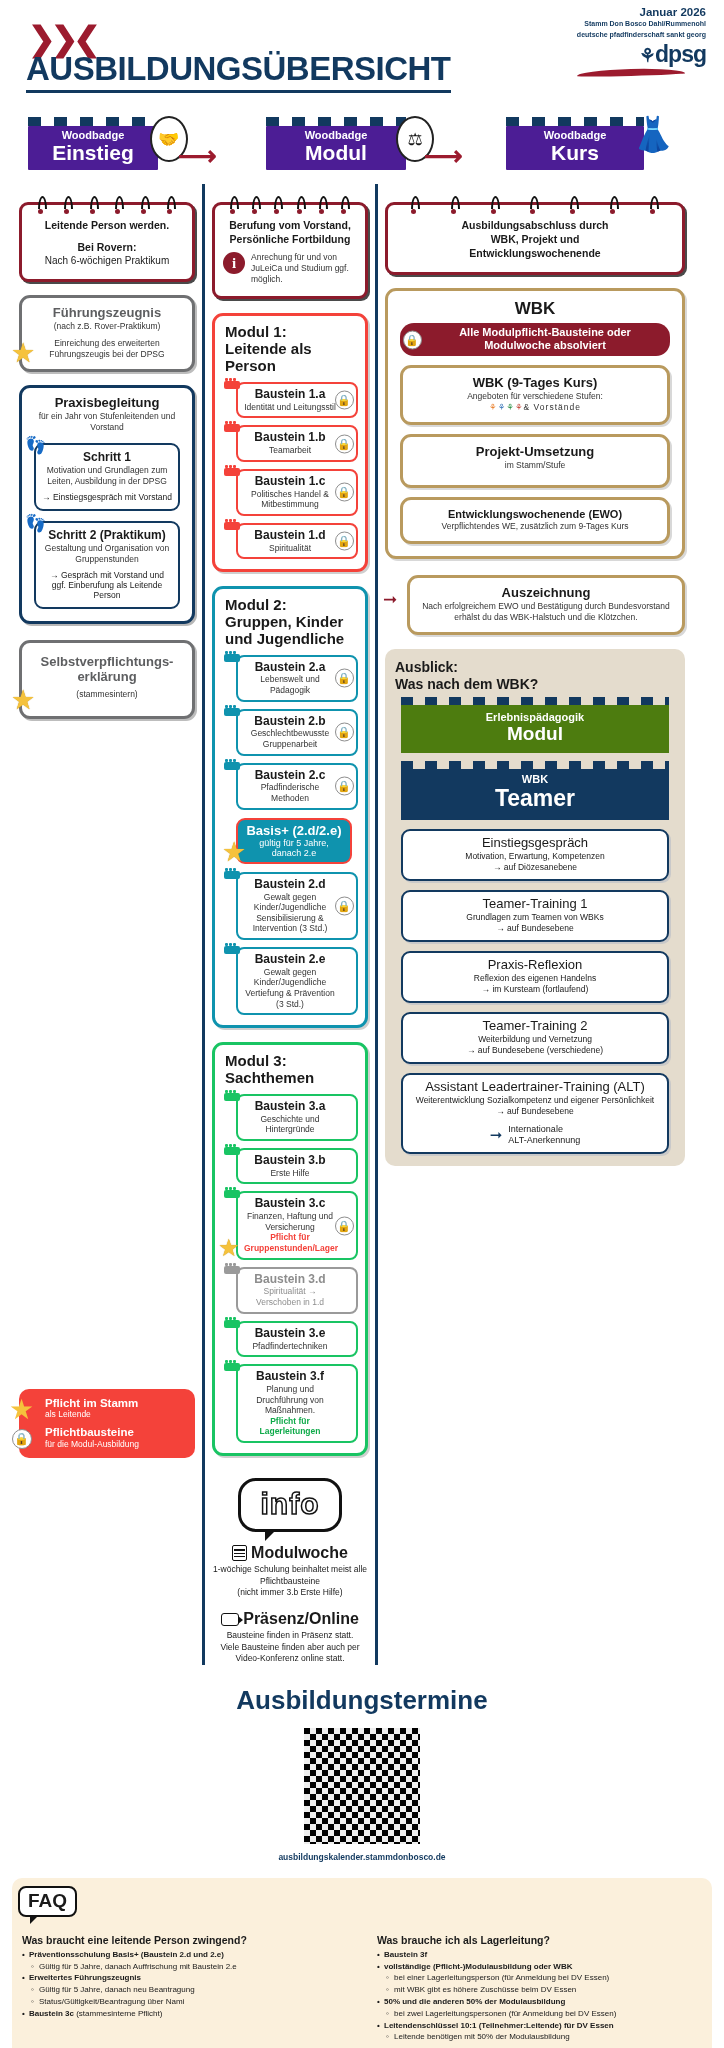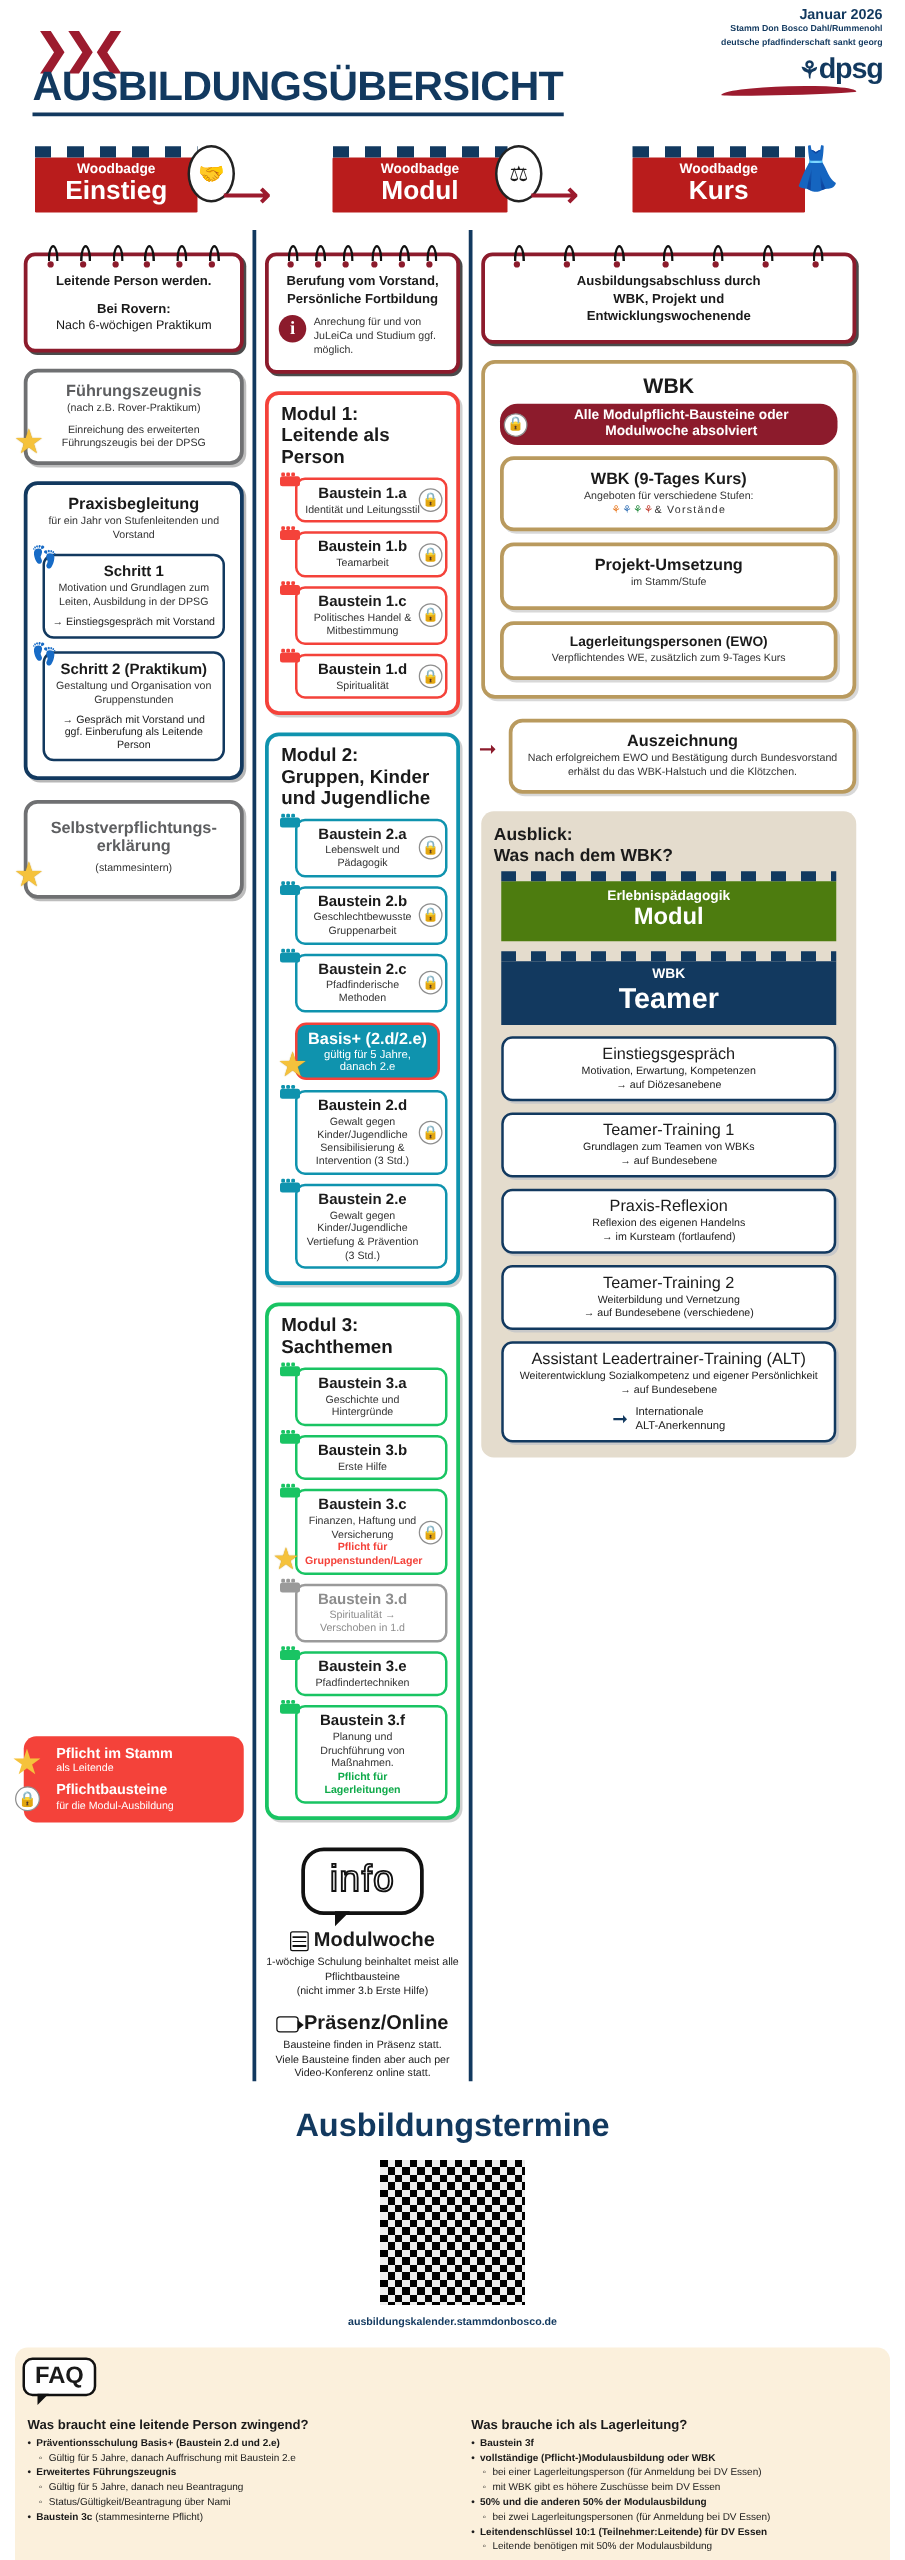--- a/index.html
+++ b/index.html
@@ -33,21 +33,21 @@
   .brand .swoosh {
     height: 7px; margin: 1px auto 0; width: 108px;
     background: #9c1b2e;
     border-radius: 50% 50% 50% 50% / 80% 80% 20% 20%;
     transform: rotate(-1.5deg);
   }
 
   
   .stages { position: relative; height: 62px; margin: 4px 0 6px; }
   .castle {
-    position: absolute; top: 10px; height: 44px; background: #b91c1c;
+    position: absolute; top: 10px; height: 44px; background: #4c1d95;
     color: #fff; text-align: center; border-radius: 1px;
   }
   .castle::before {
     content: ""; position: absolute; left: 0; right: 0; top: -9px; height: 9px;
     background:
       repeating-linear-gradient(to right, #12395f 0 13px, transparent 13px 26px);
   }
   .castle .small { font-size: 11px; font-weight: 700; line-height: 1.05; padding-top: 4px; }
   .castle .big { font-size: 21px; font-weight: 700; line-height: 1.05; }
   .st1 { left: 28px; width: 130px; }
@@ -190,21 +190,21 @@
   .intl .ar { font-size: 15px; color: #12395f; }
   .intl .lbl { font-size: 9px; line-height: 1.25; text-align: left; }
 
   .auszeichnung { position: relative; margin-top: 16px; }
   .auszeichnung .ar { position: absolute; left: -2px; top: 14px; font-size: 17px; color: #8c1b2c; }
 
   
   .infoblock { text-align: center; margin-top: 22px; }
   .info-bubble { display: inline-block; border: 3px solid #111; border-radius: 18px;
     padding: 6px 20px 8px; position: relative; }
-  .info-bubble .w { font-size: 30px; font-weight: 400; letter-spacing: 1px;
+  .info-bubble .w { font-size: 30px; font-weight: 700; letter-spacing: 1px;
     -webkit-text-stroke: 1.5px #111; color: #fff; font-family: "Liberation Sans", sans-serif; }
   .info-bubble::after { content:""; position:absolute; left: 24px; bottom:-12px;
     border-left: 12px solid #111; border-bottom: 12px solid transparent; }
   .ihead { font-size: 16px; font-weight: 700; display:flex; align-items:center; justify-content:center; gap:4px; margin-top: 12px; }
   .isub { font-size: 8.5px; line-height: 1.35; margin-top: 2px; }
   .cal { width: 15px; height: 16px; border: 1.8px solid #111; border-radius: 2px; position: relative; display:inline-block; }
   .cal::before { content:""; position:absolute; left:1px; right:1px; top:3px; bottom:1px;
     background: repeating-linear-gradient(to bottom,#111 0 1.5px,transparent 1.5px 3.5px); }
   .cam { width: 18px; height: 13px; border: 1.8px solid #111; border-radius: 3px; display:inline-block; position:relative;}
   .cam::after{content:""; position:absolute; right:-5px; top:2px; border-left:5px solid #111; border-top:4px solid transparent; border-bottom:4px solid transparent;}
@@ -516,21 +516,21 @@
         <div class="box b-gold" style="margin:9px 4px 0">
           <div class="t">WBK (9-Tages Kurs)</div>
           <div class="s">Angeboten für verschiedene Stufen:</div>
           <div class="s stufen"><span class="o">⚘</span><span class="b">⚘</span><span class="g">⚘</span><span class="r">⚘</span><span>&amp; Vorstände</span></div>
         </div>
         <div class="box b-gold" style="margin:9px 4px 0;padding-bottom:14px">
           <div class="t">Projekt-Umsetzung</div>
           <div class="s">im Stamm/Stufe</div>
         </div>
         <div class="box b-gold" style="margin:9px 4px 0">
-          <div class="t" style="font-size:11px">Lagerleitungspersonen (EWO)</div>
+          <div class="t" style="font-size:11px">Entwicklungswochenende (EWO)</div>
           <div class="s">Verpflichtendes WE, zusätzlich zum 9-Tages Kurs</div>
         </div>
       </div>
 
       <div class="auszeichnung">
         <div class="ar">➞</div>
         <div class="box b-gold" style="margin-top:0;margin-left:22px">
           <div class="t">Auszeichnung</div>
           <div class="s">Nach erfolgreichem EWO und Bestätigung durch Bundesvorstand erhälst du das WBK-Halstuch und die Klötzchen.</div>
         </div>

